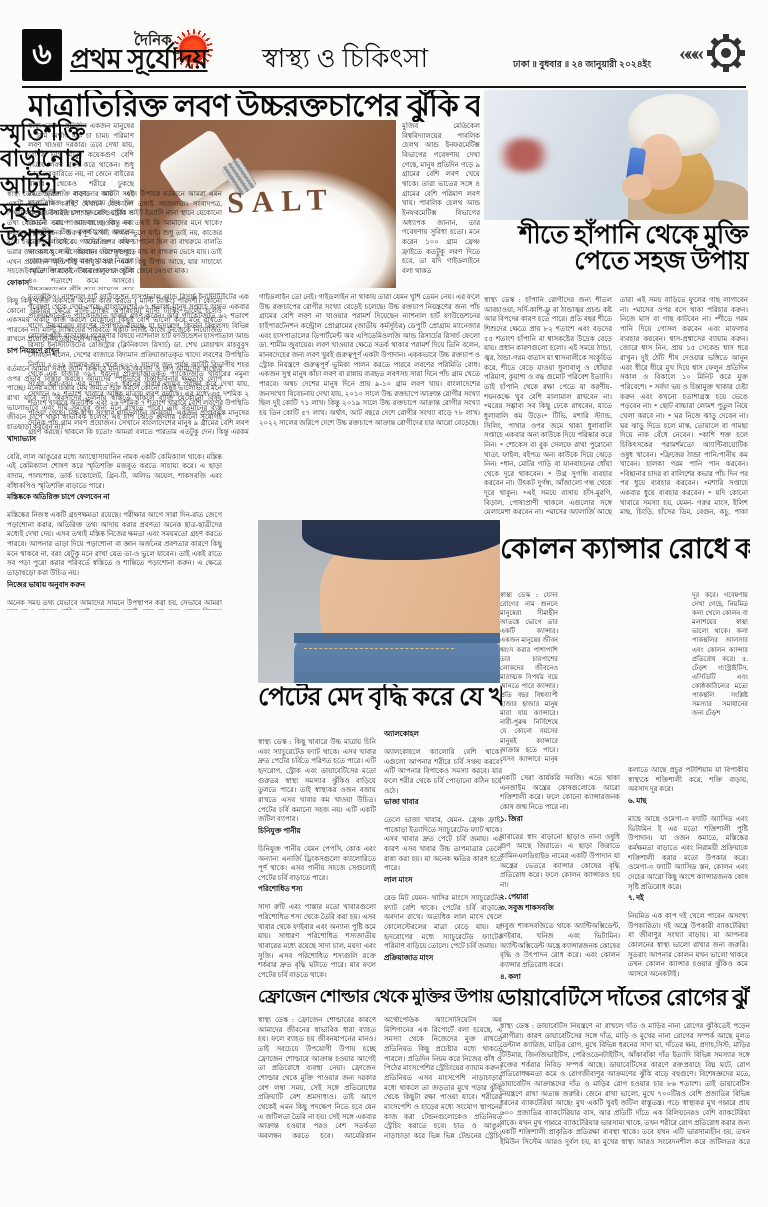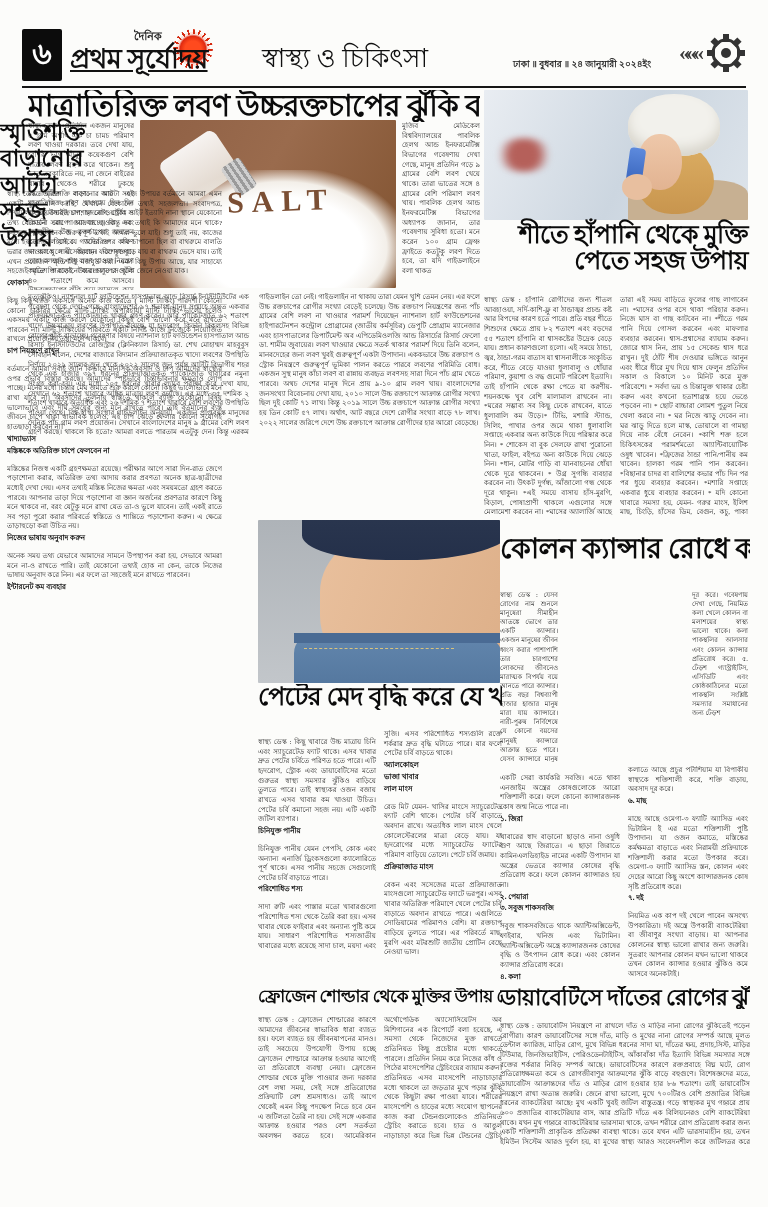--- a/index.html
+++ b/index.html
@@ -3,21 +3,21 @@
 <meta charset="utf-8">
 <style>
   html,body{margin:0;padding:0;background:#e8e8e6;}
   #page{position:relative;width:768px;height:1207px;margin:0 auto;background:#fcfcfa;overflow:hidden;
         font-family:"Liberation Serif",serif;color:#151515;}
   .abs{position:absolute;}
   
   .pageno-box{left:22px;top:29px;width:40px;height:52px;background:#0c0c0c;color:#fff;
       display:flex;align-items:center;justify-content:center;font-size:30px;font-weight:700;border-radius:2px;}
   .brand-wrap{left:70px;top:28px;width:200px;height:54px;}
-  .brand-small{position:absolute;left:64px;top:0;font-size:11px;font-weight:700;color:#222;}
+  .brand-small{position:absolute;left:64px;top:0;font-size:15px;font-weight:700;color:#222;}
   .brand{position:absolute;left:0;top:10px;font-size:27px;font-weight:800;color:#111;white-space:nowrap;letter-spacing:-0.5px;text-decoration:underline;}
   .sun{position:absolute;left:108px;top:6px;width:30px;height:30px;border-radius:50%;
       background:radial-gradient(circle,#ff4a1e 0 38%,#e02a10 60%,rgba(224,42,16,0) 72%);
       box-shadow:0 0 0 2px rgba(255,74,30,.15);}
   .sun::after{content:"";position:absolute;inset:-5px;border-radius:50%;
       background:repeating-conic-gradient(#d62a10 0 6deg,transparent 6deg 18deg);
       -webkit-mask:radial-gradient(circle,transparent 0 52%,#000 53% 72%,transparent 73%);
               mask:radial-gradient(circle,transparent 0 52%,#000 53% 72%,transparent 73%);}
   .section-title{left:262px;top:38px;width:180px;font-size:26px;font-weight:400;color:#101010;white-space:nowrap;}
   .dateline{left:513px;top:57px;font-size:9px;font-weight:700;color:#222;white-space:nowrap;text-align:right;}
@@ -158,20 +158,21 @@
 
     </div>
     <div class="abs headline hl-memory" style="top:120px;">স্মৃতিশক্তি বাড়ানোর আটটা সহজ উপায়</div>
     <div class="abs bt" style="left:7px;top:182px;width:215px;height:428px;">
         <p>স্বাস্থ্য ডেস্ক : স্মৃতিশক্তি বাড়ানোর আটটা সহজ উপায়র বর্তমানে আমরা এমন একটি যুগে বাস করছি, যেখানে যেকোনো তথ্যই সহজলভ্য। সংবাদপত্র, শিক্ষামূলক ওয়েবসাইট, সোশাল নেটওয়ার্কিং সাইট ইত্যাদি নানা স্থানে যেকোনো তথ্য যেকোনো সময় পাওয়া যাচ্ছে। কিন্তু সব তথ্যই কি আমাদের মনে থাকে? কাজের সময় অনেক গুরুত্বপূর্ণ তথ্যই আমরা ভুলে যাই। শুধু তাই নয়, কাজের মধ্যে হয়তো ভুলে যাই যে গ্যাসের ওপর কফি চাপানো ছিল বা বাথরুমে বালতি ভরার জন্য কল খুলে এসেছিলাম। ফলে দুধ পুড়ে যায় বা বাথরুম ভেসে যায়। তাই এখন প্রয়োজন স্মৃতিশক্তি মজবুত করা। এমন কিছু উপায় আছে, যার সাহায্যে সহজেই স্মৃতিশক্তি বাড়ানো যায়। চলুন সেগুলো জেনে নেওয়া যাক।</p>
         <h4>ফোকাস</h4>
         <p>কিছু কিছু ব্যক্তি একসঙ্গে অনেক কাজ করতে ( মাল্টি টাস্কিং) পারদর্শী। কোনো কোনো চাকরির ক্ষেত্রে মাল্টি টাস্কিং অপরিহার্য। মাল্টি টাস্কিং ভালো হলেও একসময় একটি কাজ করলে যেকোনো কিছুই বেশি ভালো করে মনে রাখতে পারবেন না। মাল্টি টাস্কিংয়ের পরিবর্তে একটি নির্দিষ্ট কাজে নিজেকে নিয়োজিত রাখলে প্রয়োজনীয় তথ্য মনে থাকবে।</p>
         <h4>চাপ নিয়ন্ত্রণে রাখুন</h4>
         <p>বর্তমানে আমরা সবাই জানি কিভাবে মানসিক অবসাদ ও চাপ আমাদের স্বাস্থ্যের ওপর প্রভাব বিস্তার করছে। আমাদের স্পষ্টভাবে চিন্তাভাবনার ক্ষমতাও লোপ পাচ্ছে। মনের মধ্যে চিন্তার মেঘ জমতে শুরু করলে কোনো কিছুই ভালোভাবে মনে রাখা যাবে না। অবসাদের তুলনায় স্বস্তিতে থাকলে ব্যক্তি যেকোনো বিষয় ভালোভাবে এবং দীর্ঘ সময়ের জন্য মনে রাখতে পারে। তাই বর্তমানের ব্যস্ত জীবনে চাপে থাকা স্বাভাবিক হলেও, এই চাপ ঝেড়ে ফেলার কোনো সুযোগই হাতছাড়া করবেন না।</p>
         <h4>খাদ্যাভ্যাস</h4>
+        <p>বেরি, লাল আঙুরের মধ্যে অ্যাস্থোসায়ানিন নামক একটি কেমিক্যাল থাকে। মস্তিষ্ক এই কেমিক্যাল শোষণ করে স্মৃতিশক্তি মজবুত করতে সাহায্য করে। এ ছাড়া বাদাম, পালংশাক, ডার্ক চকোলেট, গ্রিন-টি, অলিভ অয়েল, শাকসবজি এবং বাঁধাকপিও স্মৃতিশক্তি বাড়াতে পারে।</p>
         <h4>মস্তিষ্ককে অতিরিক্ত চাপে ফেলবেন না</h4>
         <p>মস্তিষ্কের নিজস্ব একটি গ্রহণক্ষমতা রয়েছে। পরীক্ষার আগে সারা দিন-রাত জেগে পড়াশোনা করার, অতিরিক্ত তথ্য আদায় করার প্রবণতা অনেক ছাত্র-ছাত্রীদের মধ্যেই দেখা দেয়। এসব তথ্যই মস্তিষ্ক নিজের ক্ষমতা এবং সময়মতো গ্রহণ করতে পারবে। আপনার তাড়া দিয়ে পড়াশোনা বা জ্ঞান অর্জনের প্রবণতার কারণে কিছু মনে থাকবে না, বরং যেটুকু মনে রাখা যেত তা-ও ভুলে যাবেন। তাই একই রাতে সব পড়া পুরো করার পরিবর্তে স্বস্তিতে ও শান্তিতে পড়াশোনা করুন। এ ক্ষেত্রে তাড়াহুড়ো করা উচিত নয়।</p>
         <h4>নিজের ভাষায় অনুবাদ করুন</h4>
         <p>অনেক সময় তথ্য যেভাবে আমাদের সামনে উপস্থাপন করা হয়, সেভাবে আমরা মনে না-ও রাখতে পারি। তাই যেকোনো তথ্যই হোক না কেন, তাকে নিজের ভাষায় অনুবাদ করে নিন। এর ফলে তা সহজেই মনে রাখতে পারবেন।</p>
         <h4>ইন্টারনেট কম ব্যবহার</h4>
       </div>
   </div>
 
   <div class="abs photo ph-belly">
     <div class="torso"></div>
@@ -182,21 +183,23 @@
     <div class="arm"></div>
   </div>
   <div class="abs headline hl-belly">পেটের মেদ বৃদ্ধি করে যে খাবার</div>
   <div class="abs bt cols2" style="left:258px;top:730px;width:244px;height:252px;column-gap:8px;">
       <p>স্বাস্থ্য ডেস্ক : কিছু খাবারে উচ্চ মাত্রায় চিনি এবং স্যাচুরেটেড ফ্যাট থাকে। এসব খাবার দ্রুত পেটের চর্বিতে পরিণত হতে পারে। এটি হৃদরোগ, স্ট্রোক এবং ডায়াবেটিসের মতো গুরুতর স্বাস্থ্য সমস্যার ঝুঁকিও বাড়িয়ে তুলতে পারে। তাই স্বাস্থ্যকর ওজন বজায় রাখতে এসব খাবার কম খাওয়া উচিত। পেটের চর্বি কমানো সহজ নয়। এটি একটি জটিল ব্যাপার।</p>
       <h4>চিনিযুক্ত পানীয়</h4>
       <p>চিনিযুক্ত পানীয় যেমন পেপসি, কোক এবং অন্যান্য এনার্জি ড্রিংকসগুলো ক্যালোরিতে পূর্ণ থাকে। এসব পানীয় সহজে সেগুলোই পেটের চর্বি বাড়াতে পারে।</p>
       <h4>পরিশোধিত শস্য</h4>
       <p>সাদা রুটি এবং পাস্তার মতো খাবারগুলো পরিশোধিত শস্য থেকে তৈরি করা হয়। এসব খাবার থেকে ফাইবার এবং অন্যান্য পুষ্টি কমে যায়। সাধারণ পরিশোধিত শস্যজাতীয় খাবারের মধ্যে রয়েছে সাদা চাল, ময়দা এবং সুজি। এসব পরিশোধিত শস্যগুলি রক্তে শর্করার দ্রুত বৃদ্ধি ঘটাতে পারে। যার ফলে পেটের চর্বি বাড়তে থাকে।</p>
       <h4>অ্যালকোহল</h4>
+      <p>অ্যালকোহলে ক্যালোরি বেশি থাকে। এগুলো আপনার শরীরে চর্বি সঞ্চয় করবে। এটি আপনার বিপাকেও সমস্যা করবে। যার ফলে শরীর থেকে চর্বি পোড়ানো কঠিন হয়ে ওঠে।</p>
       <h4>ভাজা খাবার</h4>
+      <p>তেলে ভাজা খাবার, যেমন- ফ্রেঞ্চ ফ্রাই, পাকোড়া ইত্যাদিতে স্যাচুরেটেড ফ্যাট থাকে। এসব খাবার দ্রুত পেটে চর্বি জমায়। এর কারণ এসব খাবার উচ্চ তাপমাত্রার তেলে রান্না করা হয়। যা অনেক ক্ষতির কারণ হতে পারে।</p>
       <h4>লাল মাংস</h4>
       <p>রেড মিট যেমন- খাসির মাংসে স্যাচুরেটেড ফ্যাট বেশি থাকে। পেটের চর্বি বাড়াতে অবদান রাখে। অত্যধিক লাল মাংস খেলে কোলেস্টেরলের মাত্রা বেড়ে যায়। যা হৃদরোগের মধ্যে স্যাচুরেটেড ফ্যাটের পরিমাণ বাড়িয়ে তোলে। পেটে চর্বি জমায়।</p>
       <h4>প্রক্রিয়াজাত মাংস</h4>
       <p>বেকন এবং সসেজের মতো প্রক্রিয়াজাত মাংসগুলো স্যাচুরেটেড ফ্যাটে ভরপুর। এসব খাবার অতিরিক্ত পরিমাণে খেলে পেটের চর্বি বাড়াতে অবদান রাখতে পারে। এগুলিতে সোডিয়ামের পরিমাণও বেশি। যা রক্তচাপ বাড়িয়ে তুলতে পারে। এর পরিবর্তে মাছ, মুরগি এবং মটরশুটি জাতীয় প্রোটিন বেছে নেওয়া ভাল।</p>
     </div>
 
   <div class="abs headline hl-colon">কোলন ক্যান্সার রোধে করণীয়</div>
   <div class="abs bt" style="left:500px;top:590px;width:58px;height:172px;font-size:6.6px;">স্বাস্থ্য ডেস্ক : যেসব রোগের নাম শুনলে মানুষেরা সীমাহীন আতঙ্কে ভোগে তার একটি ক্যান্সার। একজন মানুষের জীবন ধ্বংস করার পাশাপাশি তার চারপাশের লোকদের জীবনেও মারাত্মক বিপর্যয় বয়ে আনতে পারে ক্যান্সার। প্রতি বছর বিশ্বব্যাপী হাজার হাজার মানুষ মারা যায় ক্যান্সারে। নারী-পুরুষ নির্বিশেষে যে কোনো বয়সের মানুষই ক্যান্সারে আক্রান্ত হতে পারে। যেসব ক্যান্সারে মানুষ বেশি</div>
   <div class="abs photo ph-colon">
     <div class="spine"></div>

